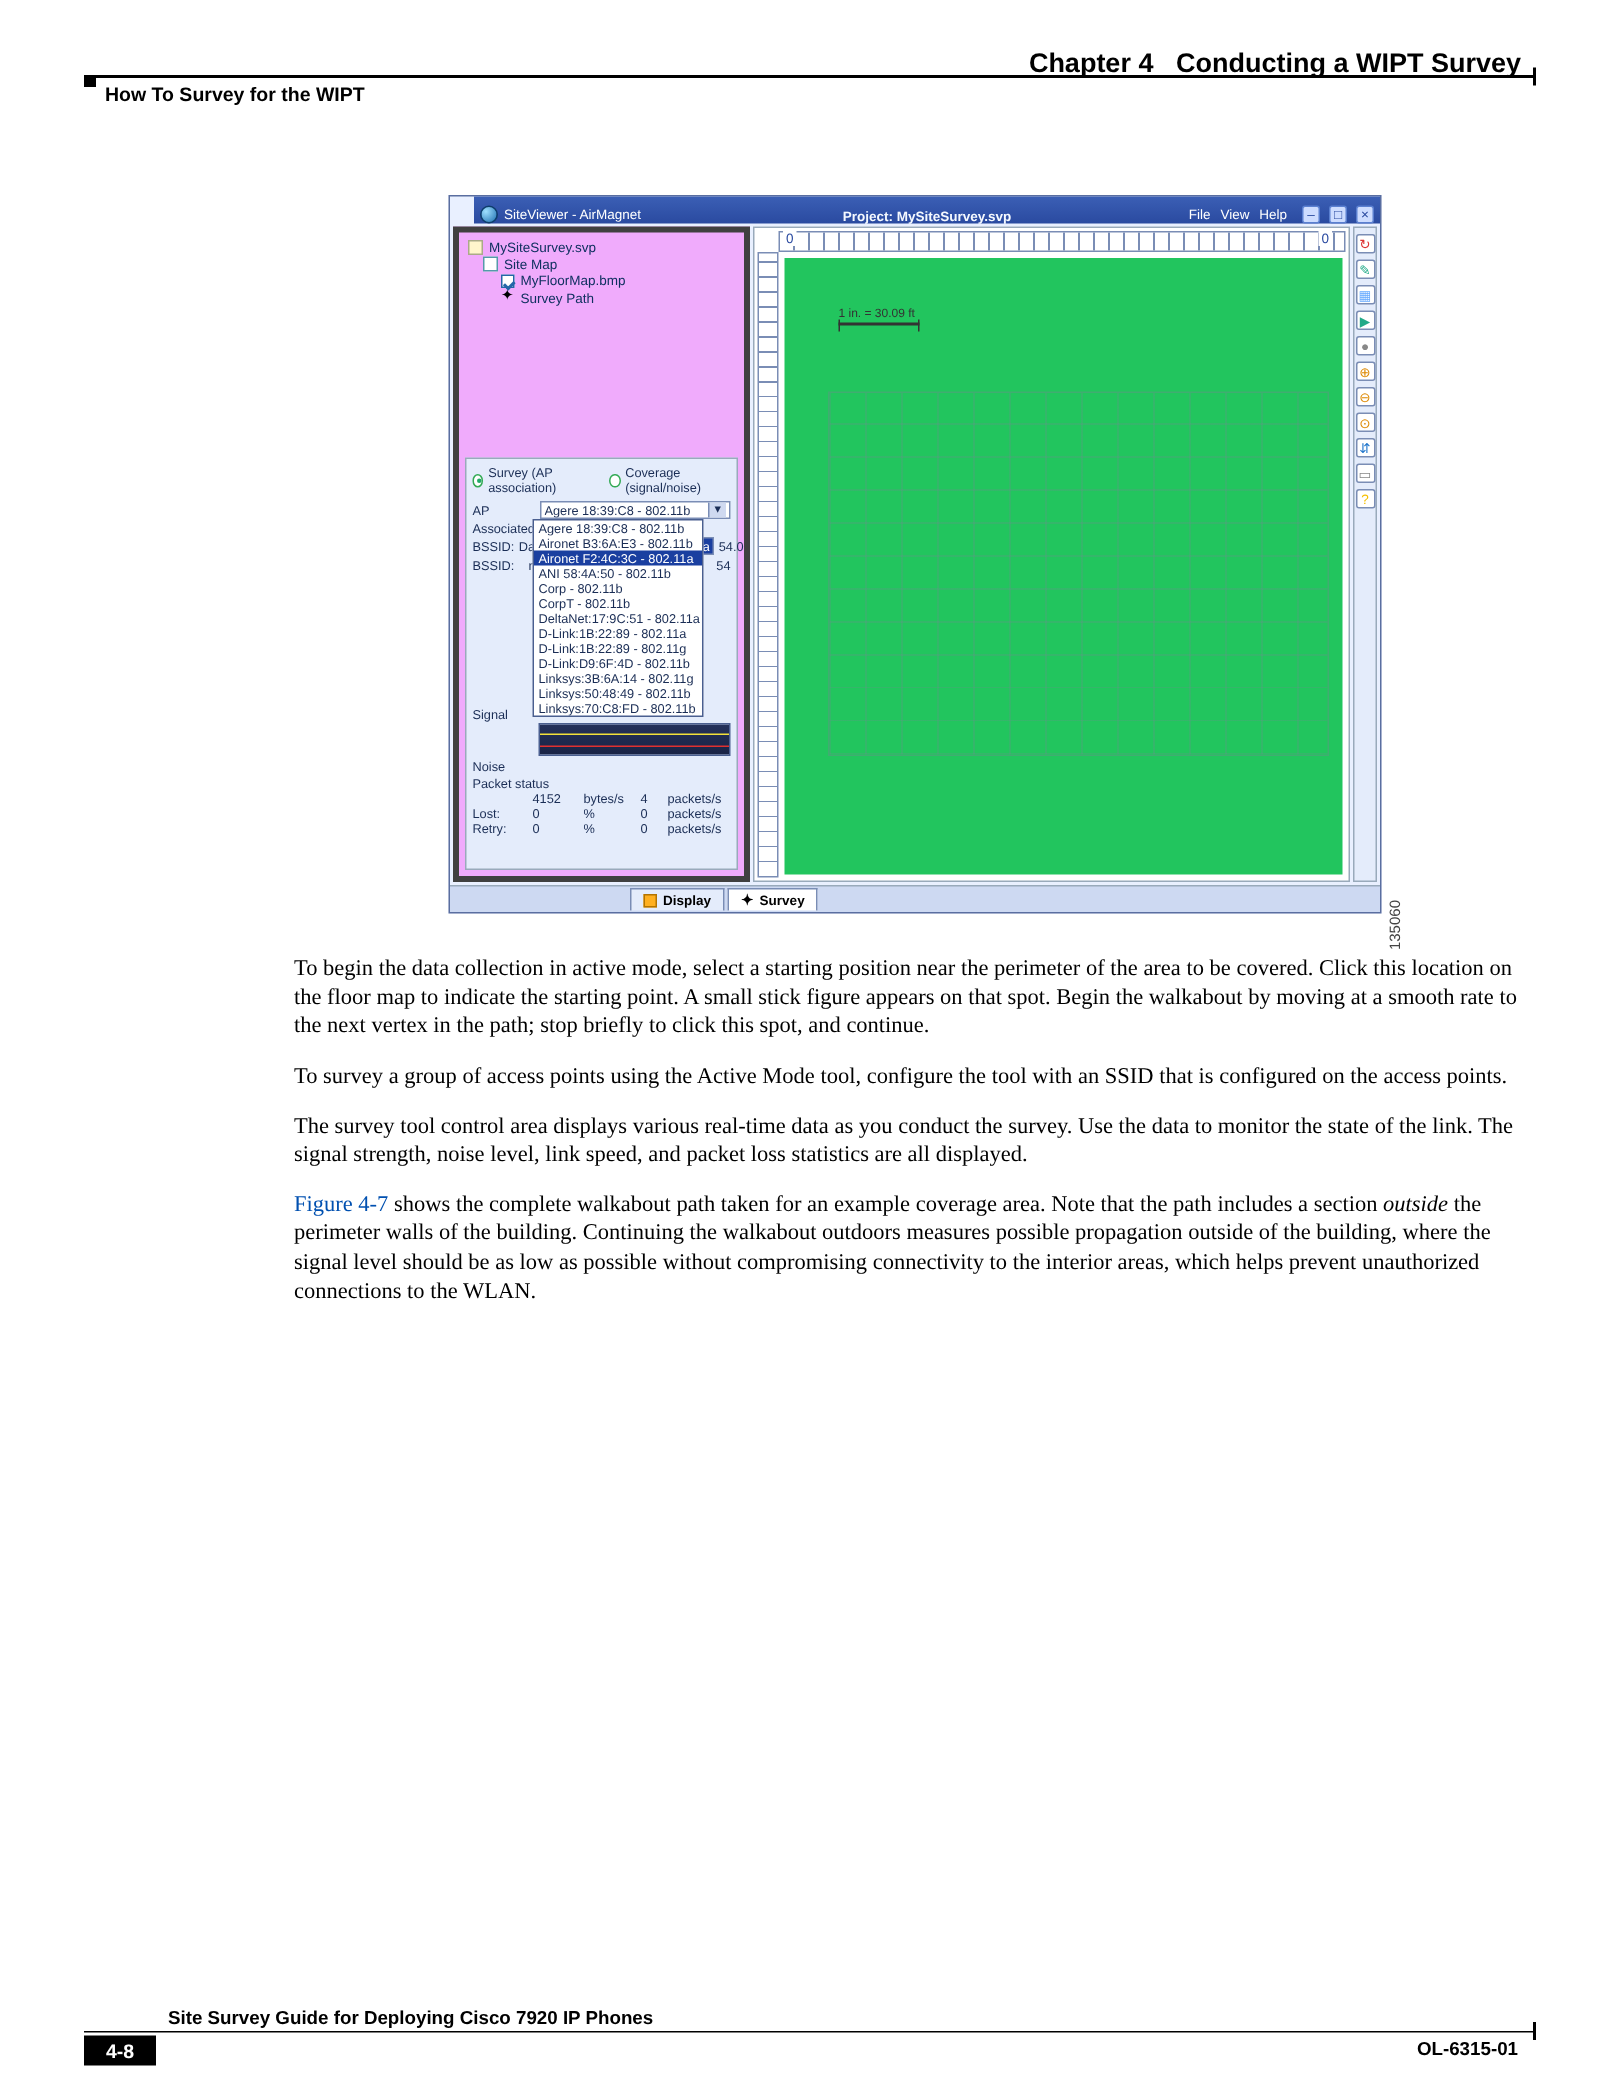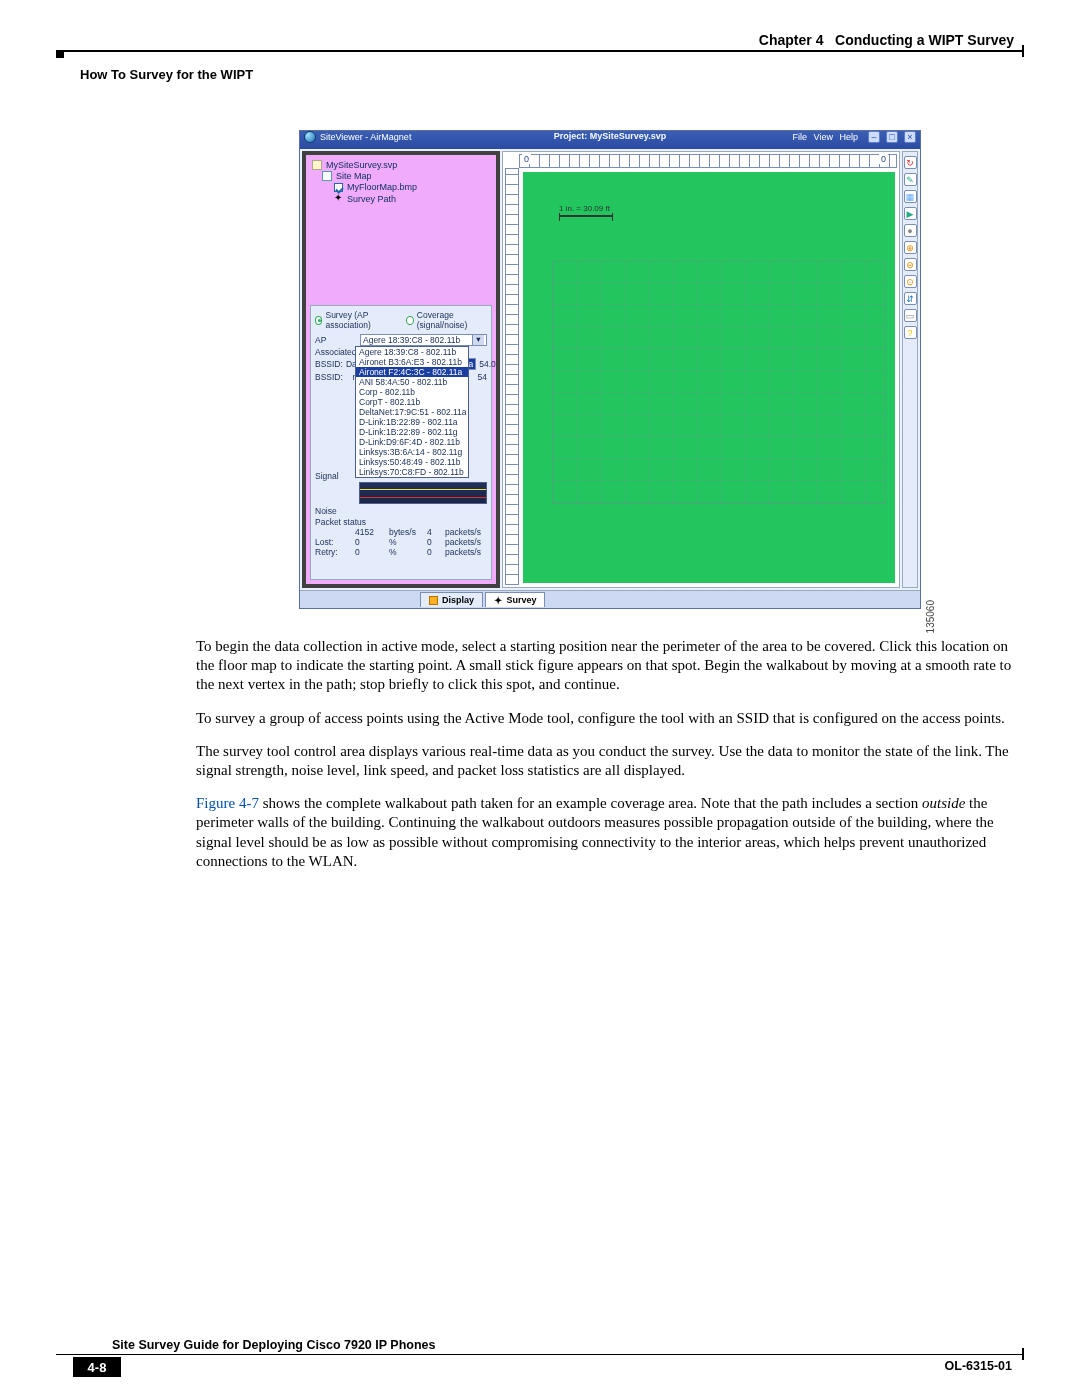--- a/index.html
+++ b/index.html
@@ -3,31 +3,31 @@
 <meta charset="utf-8">
 <style>
   * { margin: 0; padding: 0; box-sizing: border-box; }
   html, body { width: 1080px; height: 1397px; background: #fff; font-family: "Times New Roman", Times, serif; color: #000; }
   .page { position: relative; width: 1080px; height: 1397px; padding: 34px 56px 30px 56px; }
 
   
   .hdr-line { position: absolute; top: 50px; left: 56px; right: 56px; height: 1.5px; background: #000; }
   .hdr-box-l { position: absolute; top: 50px; left: 56px; width: 8px; height: 8px; background: #000; }
   .hdr-tick-r { position: absolute; top: 45px; right: 56px; width: 2px; height: 12px; background: #000; }
-  .hdr-right { position: absolute; top: 32px; right: 66px; font-family: Arial, Helvetica, sans-serif; font-size: 14px; font-weight: bold; }
-  .hdr-left  { position: absolute; top: 55px; left: 80px;  font-family: Arial, Helvetica, sans-serif; font-size: 13px; font-weight: bold; margin-top: 12px; }
+  .hdr-right { position: absolute; top: 32px; right: 66px; font-family: Arial, Helvetica, sans-serif; font-size: 18px; font-weight: bold; }
+  .hdr-left  { position: absolute; top: 55px; left: 70px;  font-family: Arial, Helvetica, sans-serif; font-size: 13px; font-weight: bold; }
 
   .content { position: absolute; top: 130px; left: 196px; right: 56px; }
 
   .fig-caption { font-family: Arial, Helvetica, sans-serif; font-size: 14px; font-weight: bold; font-style: italic; margin-bottom: 8px; }
   .fig-caption .gap { display: inline-block; width: 20px; }
 
   
   .screenshot { position: relative; width: 622px; height: 479px; margin: 0 auto 28px auto; border: 1px solid #5a6ea0; background: #e9f0ff; font-family: Tahoma, Arial, sans-serif; font-size: 9px; }
-  .titlebar { position: absolute; left: 0; right: 0; top: 0; height: 18px; background: linear-gradient(#3b5fb5, #2a4aa0); color: #fff; display: flex; align-items: flex-start; padding: 0 4px; }
+  .titlebar { position: absolute; left: 16px; right: 0; top: 0; height: 18px; background: linear-gradient(#3b5fb5, #2a4aa0); color: #fff; display: flex; align-items: flex-end; padding: 0 4px; }
   .titlebar .left { display: flex; align-items: center; gap: 4px; }
   .titlebar .globe { width: 12px; height: 12px; background: radial-gradient(circle at 30% 30%, #9fe0ff, #1e6fb0); border-radius: 50%; border: 1px solid #0d3d6b; }
   .titlebar .center { position: absolute; left: 50%; transform: translateX(-50%); color: #f5f9ff; font-weight: bold; }
   .titlebar .right { position: absolute; right: 4px; display: flex; align-items: center; gap: 6px; color: #fff; }
   .titlebar .menu span { margin-right: 4px; }
   .winbtn { width: 12px; height: 12px; border: 1px solid #5a7fd0; background: #cddcff; border-radius: 2px; display: inline-block; text-align: center; line-height: 10px; color: #2a4aa0; font-size: 9px; }
 
   .leftpane { position: absolute; left: 2px; top: 20px; width: 198px; bottom: 20px; background: #f0abfc; border: 4px solid #404040; }
   .tree { padding: 4px 4px 4px 6px; font-size: 9px; color: #103060; }
   .tree .row { display: flex; align-items: center; gap: 4px; margin: 1px 0; }
@@ -86,21 +86,21 @@
   .imgnum { position: absolute; right: -16px; bottom: 8px; font-size: 10px; transform: rotate(-90deg); transform-origin: right bottom; color: #444; font-family: Arial, sans-serif; }
 
   
   .para { font-size: 15px; line-height: 1.28; margin-bottom: 14px; text-align: left; }
   .para .link { color: #0050b0; }
   .para em { font-style: italic; }
 
   
   .ftr-line { position: absolute; bottom: 42px; left: 56px; right: 56px; height: 1.5px; background: #000; }
   .ftr-tick-r { position: absolute; bottom: 37px; right: 56px; width: 2px; height: 12px; background: #000; }
-  .ftr-box { position: absolute; bottom: 20px; left: 56px; width: 48px; height: 20px; background: #000; color: #fff; font-family: Arial, sans-serif; font-size: 13px; font-weight: bold; display: flex; align-items: center; justify-content: center; margin-left: 17px; }
+  .ftr-box { position: absolute; bottom: 20px; left: 56px; width: 48px; height: 20px; background: #000; color: #fff; font-family: Arial, sans-serif; font-size: 13px; font-weight: bold; display: flex; align-items: center; justify-content: center; }
   .ftr-title { position: absolute; bottom: 45px; left: 112px; font-family: Arial, sans-serif; font-size: 12.5px; font-weight: bold; }
   .ftr-doc { position: absolute; bottom: 24px; right: 68px; font-family: Arial, sans-serif; font-size: 12.5px; font-weight: bold; }
 </style>
 </head>
 <body>
 
 <div class="page">
 
   <div class="hdr-right">
     <span>Chapter 4</span>&nbsp;&nbsp;&nbsp;<span>Conducting a WIPT Survey</span>

